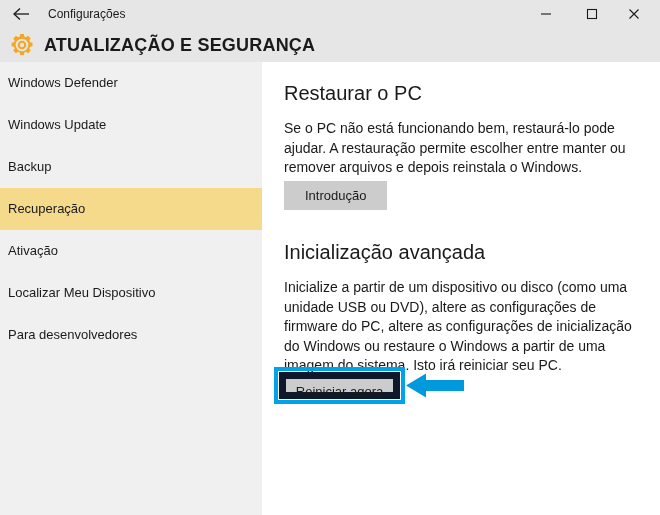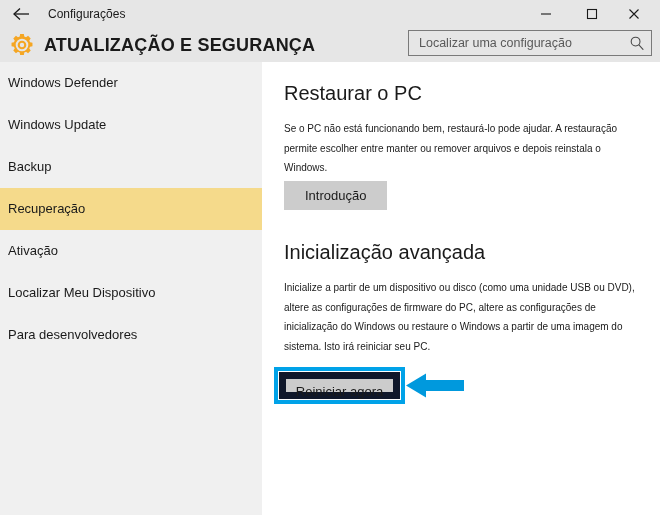--- a/index.html
+++ b/index.html
@@ -162,21 +162,21 @@
     color: #1a1a1a;
     white-space: nowrap;
   }
   #reset-heading    { top: 20px; }
   #advanced-heading { top: 179px; }
 
   .section-body {
     position: absolute;
     left: 22px;
     width: 352px;
-    font-size: 10px;
+    font-size: 14px;
     line-height: 19.5px;
     color: #1a1a1a;
   }
   #reset-body    { top: 57px; }
   #advanced-body { top: 216px; }
 
   .flat-button {
     position: absolute;
     background: #cccccc;
     border: 1px solid #cccccc;
@@ -257,29 +257,20 @@
 
   <div id="gear-icon">
     <svg width="28" height="28" viewBox="0 0 24 24" aria-hidden="true">
       <path d="M12 8.3a3.7 3.7 0 1 0 0 7.4 3.7 3.7 0 0 0 0-7.4zm0 1.8a1.9 1.9 0 1 1 0 3.8 1.9 1.9 0 0 1 0-3.8z" fill="#f5a623"></path>
       <path d="M10.4 2.6h3.2l.35 2.1 1.5.62 1.75-1.22 2.27 2.27-1.22 1.75.62 1.5 2.1.35v3.2l-2.1.35-.62 1.5 1.22 1.75-2.27 2.27-1.75-1.22-1.5.62-.35 2.1h-3.2l-.35-2.1-1.5-.62-1.75 1.22-2.27-2.27 1.22-1.75-.62-1.5-2.1-.35v-3.2l2.1-.35.62-1.5L4.53 6.37 6.8 4.1l1.75 1.22 1.5-.62zM12 6.6a5.4 5.4 0 1 0 0 10.8 5.4 5.4 0 0 0 0-10.8z" fill="#f5a623"></path>
     </svg>
   </div>
 
   <div id="page-title">ATUALIZAÇÃO E SEGURANÇA</div>
 
-  <div id="search-box">
-    <input id="search-input" type="text" placeholder="Localizar uma configuração" style="">
-    <div id="search-icon">
-      <svg width="16" height="16" viewBox="0 0 16 16" aria-hidden="true">
-        <circle cx="6.6" cy="6.6" r="4.4" fill="none" stroke="#4a4a4a" stroke-width="1.1"></circle>
-        <path d="M9.9 9.9 L14 14.4" stroke="#4a4a4a" stroke-width="1.1" stroke-linecap="round"></path>
-      </svg>
-    </div>
-  </div>
 
   <div id="sidebar">
     <div class="nav-item"><span>Windows Defender</span></div>
     <div class="nav-item"><span>Windows Update</span></div>
     <div class="nav-item"><span>Backup</span></div>
     <div class="nav-item selected"><span>Recuperação</span></div>
     <div class="nav-item"><span>Ativação</span></div>
     <div class="nav-item"><span>Localizar Meu Dispositivo</span></div>
     <div class="nav-item"><span>Para desenvolvedores</span></div>
   </div>

